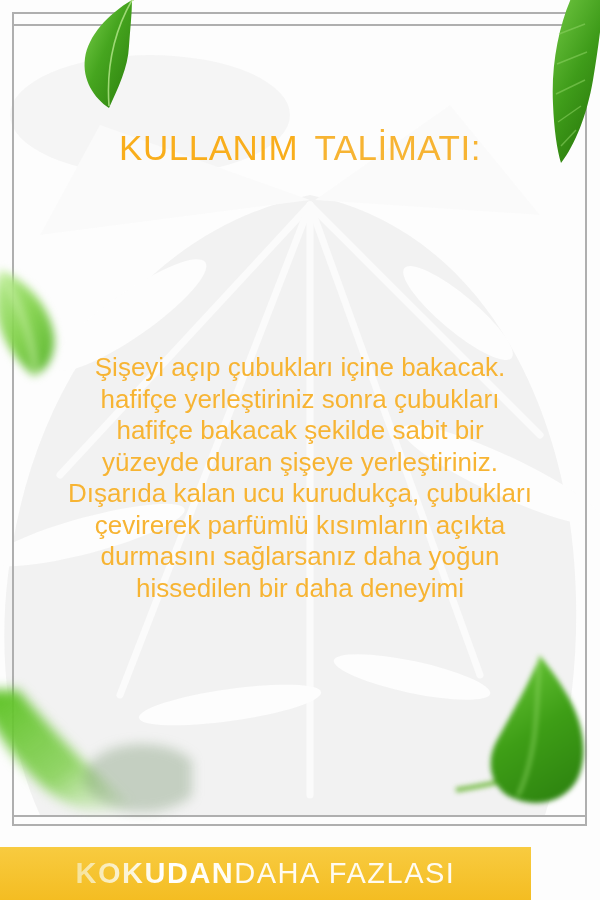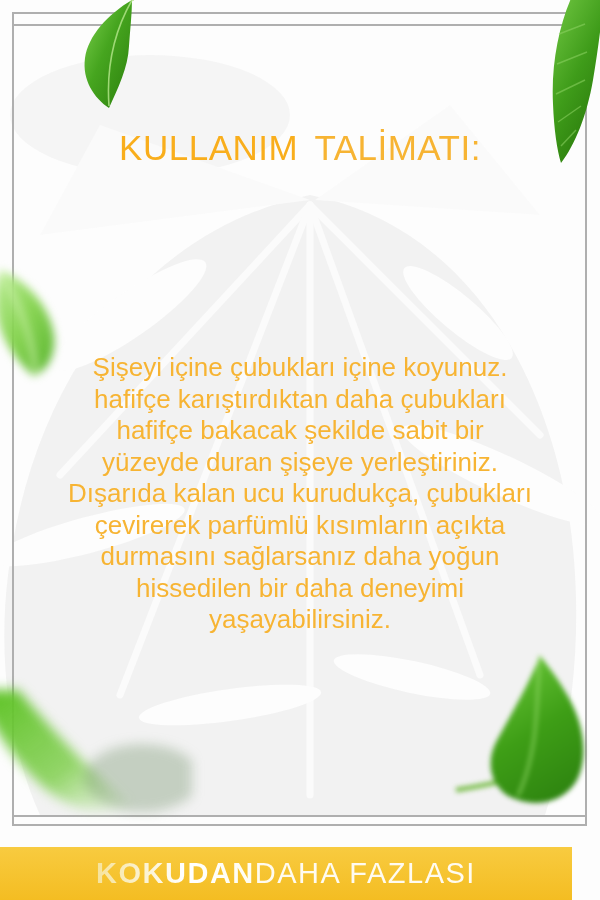--- a/index.html
+++ b/index.html
@@ -33,21 +33,21 @@
   .title-bold{font-weight:400; color:var(--accent-orange-bold,#F9AE1C);}
   .title-light{font-weight:400; color:var(--accent-orange,#F7B433); margin-left:6px;}
   
   .body-text{
     left:20px; right:20px; top:352px; text-align:center; z-index:5;
     font-size:26px; line-height:31.5px; font-weight:400;
     color:var(--accent-orange,#F7B433);
   }
   
   .footer{
-    left:0; bottom:0; width:572px; height:53px; z-index:6;
+    left:0; bottom:0; width:531px; height:53px; z-index:6;
     background:linear-gradient(180deg,#F8CB40,var(--footer-yellow,#F4BD22));
     display:flex; align-items:center; justify-content:center;
     font-size:29px; letter-spacing:1.5px; white-space:nowrap;
   }
   .footer-bold{
     font-weight:700;
     background:linear-gradient(90deg,#F6E39B 0%,#FFFFFF 55%,#FFFDF2 100%);
     -webkit-background-clip:text; background-clip:text; color:transparent;
   }
   .footer-light{font-weight:400; color:rgba(255,255,255,.93); }
@@ -152,29 +152,28 @@
              C140,118 136,88 122,62 C112,44 102,30 92,18 Z" fill="url(#g-br)"></path>
     <path d="M92,18 C88,60 92,110 70,158" stroke="#8ED563" stroke-width="3" fill="none" opacity=".75"></path>
   </svg>
 
   <div class="abs title">
     <span class="title-bold">KULLANIM</span>
     <span class="title-light">TALİMATI:</span>
   </div>
 
   <div class="abs body-text">
-    <div>Şişeyi içine çubukları içine koyunuz.</div>
-    <div>hafifçe karıştırdıktan daha çubukları</div>
+    <div>Şişeyi açıp çubukları içine bakacak.</div>
+    <div>hafifçe yerleştiriniz sonra çubukları</div>
     <div>hafifçe bakacak şekilde sabit bir</div>
     <div>yüzeyde duran şişeye yerleştiriniz.</div>
     <div>Dışarıda kalan ucu kurudukça, çubukları</div>
     <div>çevirerek parfümlü kısımların açıkta</div>
     <div>durmasını sağlarsanız daha yoğun</div>
     <div>hissedilen bir daha deneyimi</div>
-    <div>yaşayabilirsiniz.</div>
   </div>
 
   <div class="abs footer">
     <span class="footer-bold">KOKUDAN</span>
     <span class="footer-light">DAHA FAZLASI</span>
   </div>
 
 </div>
 
 </body></html>

